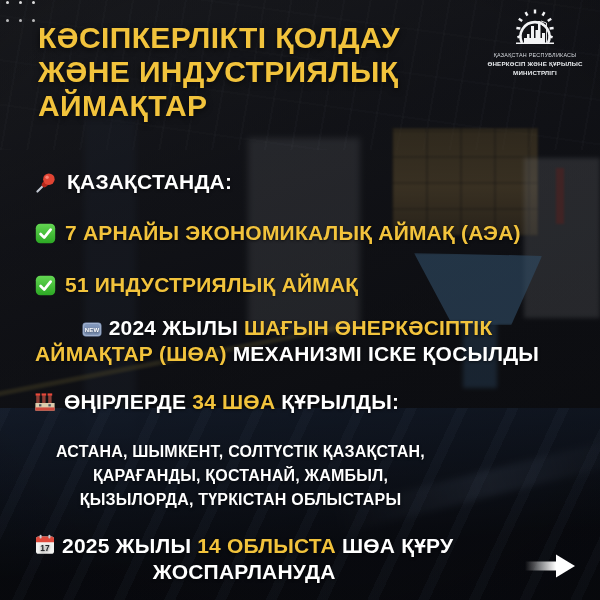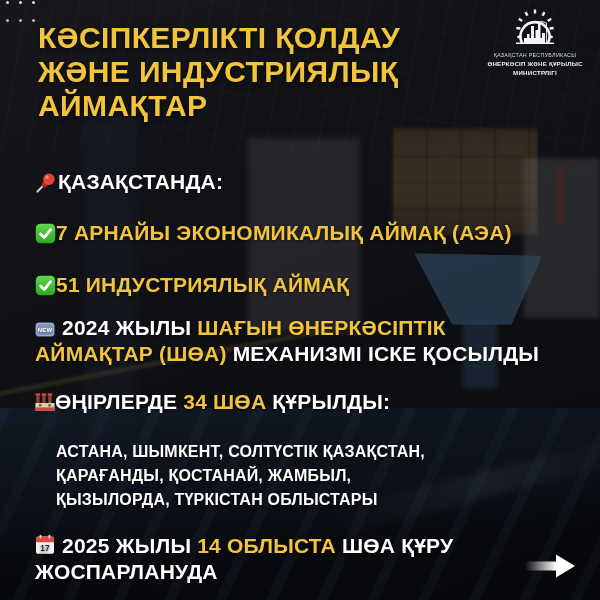--- a/index.html
+++ b/index.html
@@ -44,30 +44,30 @@
   .dots .dr:nth-child(2) i{opacity:.7;}
   
   .title{position:absolute;left:38px;top:21px;margin:0;
     font-size:30px;line-height:34px;font-weight:bold;letter-spacing:.4px;
     color:var(--accent,#F2C33C);text-shadow:0 2px 6px rgba(0,0,0,.65);}
   
   .logo{position:absolute;left:480px;top:8px;width:110px;text-align:center;color:#e9ecef;}
   .logo .org1{font-size:5.4px;letter-spacing:.25px;margin-top:2px;color:#d9dde2;}
   .logo .org2,.logo .org3{font-size:6.2px;font-weight:bold;letter-spacing:.2px;margin-top:2px;}
   
-  .row{position:absolute;left:35px;display:flex;align-items:center;
+  .row{position:absolute;left:35px;display:flex;align-items:center;gap:9px;
     font-size:21px;font-weight:bold;letter-spacing:.2px;white-space:nowrap;
     text-shadow:0 1px 3px rgba(0,0,0,.6);}
   .c-white{color:#fff;}
   .c-accent{color:var(--accent,#F2C33C);}
   .row-location{top:170px;}
   .row-sez{top:221px;}
   .row-industrial{top:273px;}
   .block{position:absolute;left:35px;font-weight:bold;letter-spacing:.2px;
-    text-shadow:0 1px 3px rgba(0,0,0,.6);}
+    text-shadow:0 1px 3px rgba(0,0,0,.6);text-align:center;}
   .row-mech{top:315px;font-size:21px;line-height:26px;white-space:nowrap;}
   .inline-icon{display:inline-block;vertical-align:-2px;margin-right:7px;}
   .row-created{top:390px;}
   .regions{top:440px;font-size:16px;line-height:24px;color:#fff;white-space:nowrap;margin-left:21px;}
   .row-plan{top:533px;font-size:21px;line-height:26px;white-space:nowrap;}
   
   .next-arrow{position:absolute;left:524px;top:551px;}
   svg{display:block;}
 </style>
 </head>

